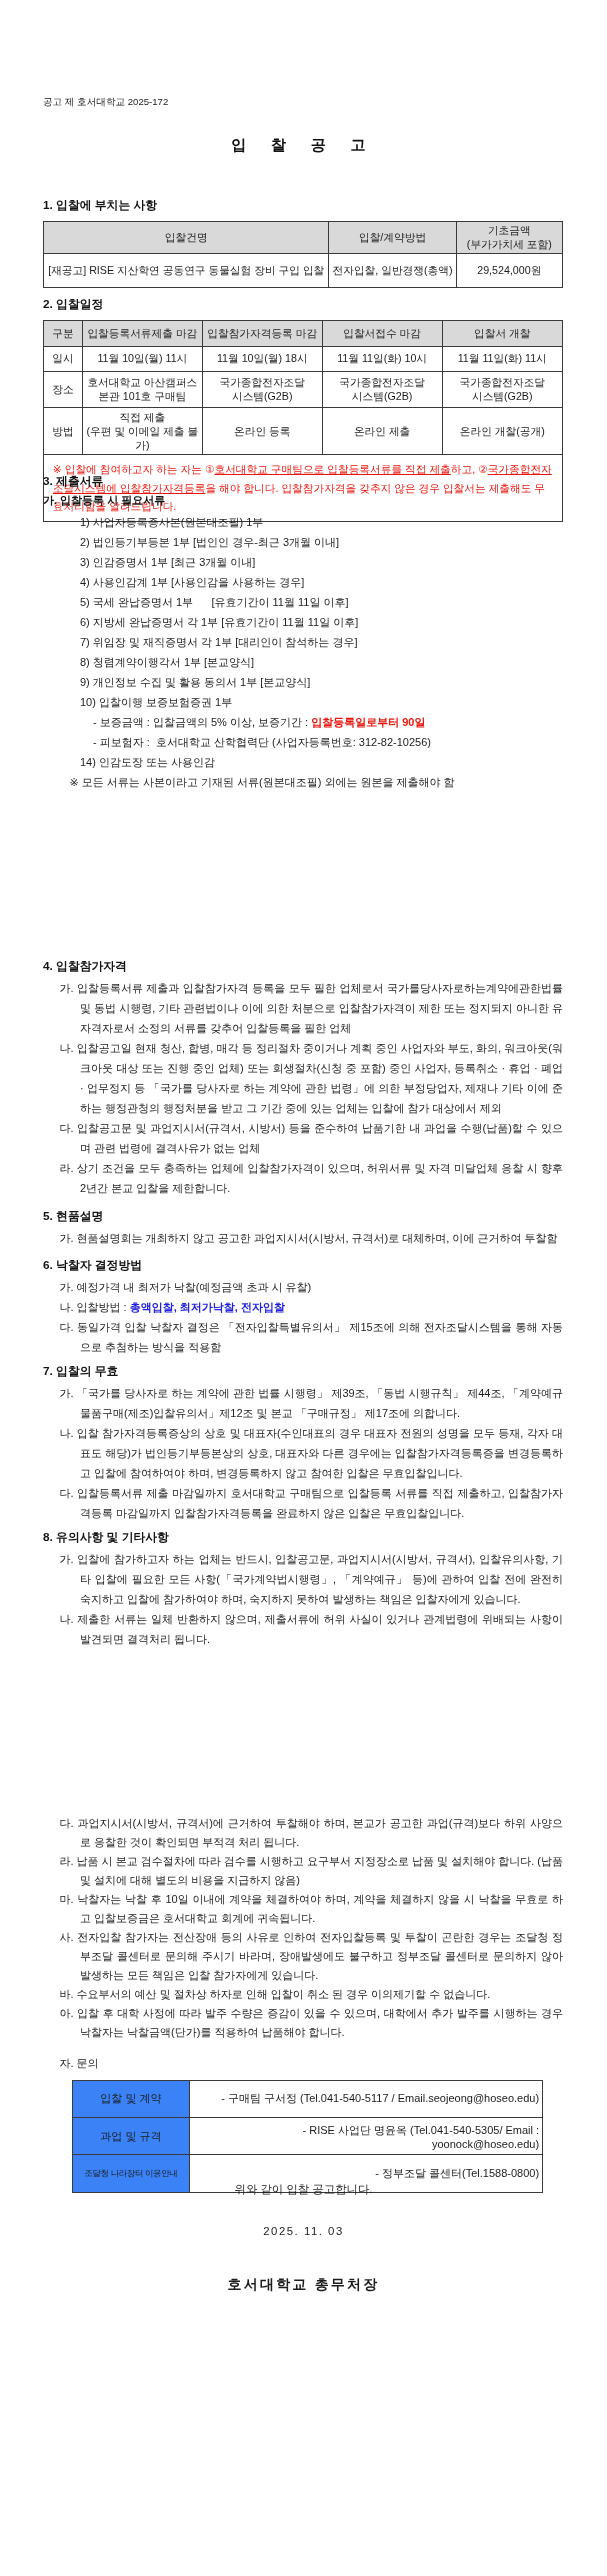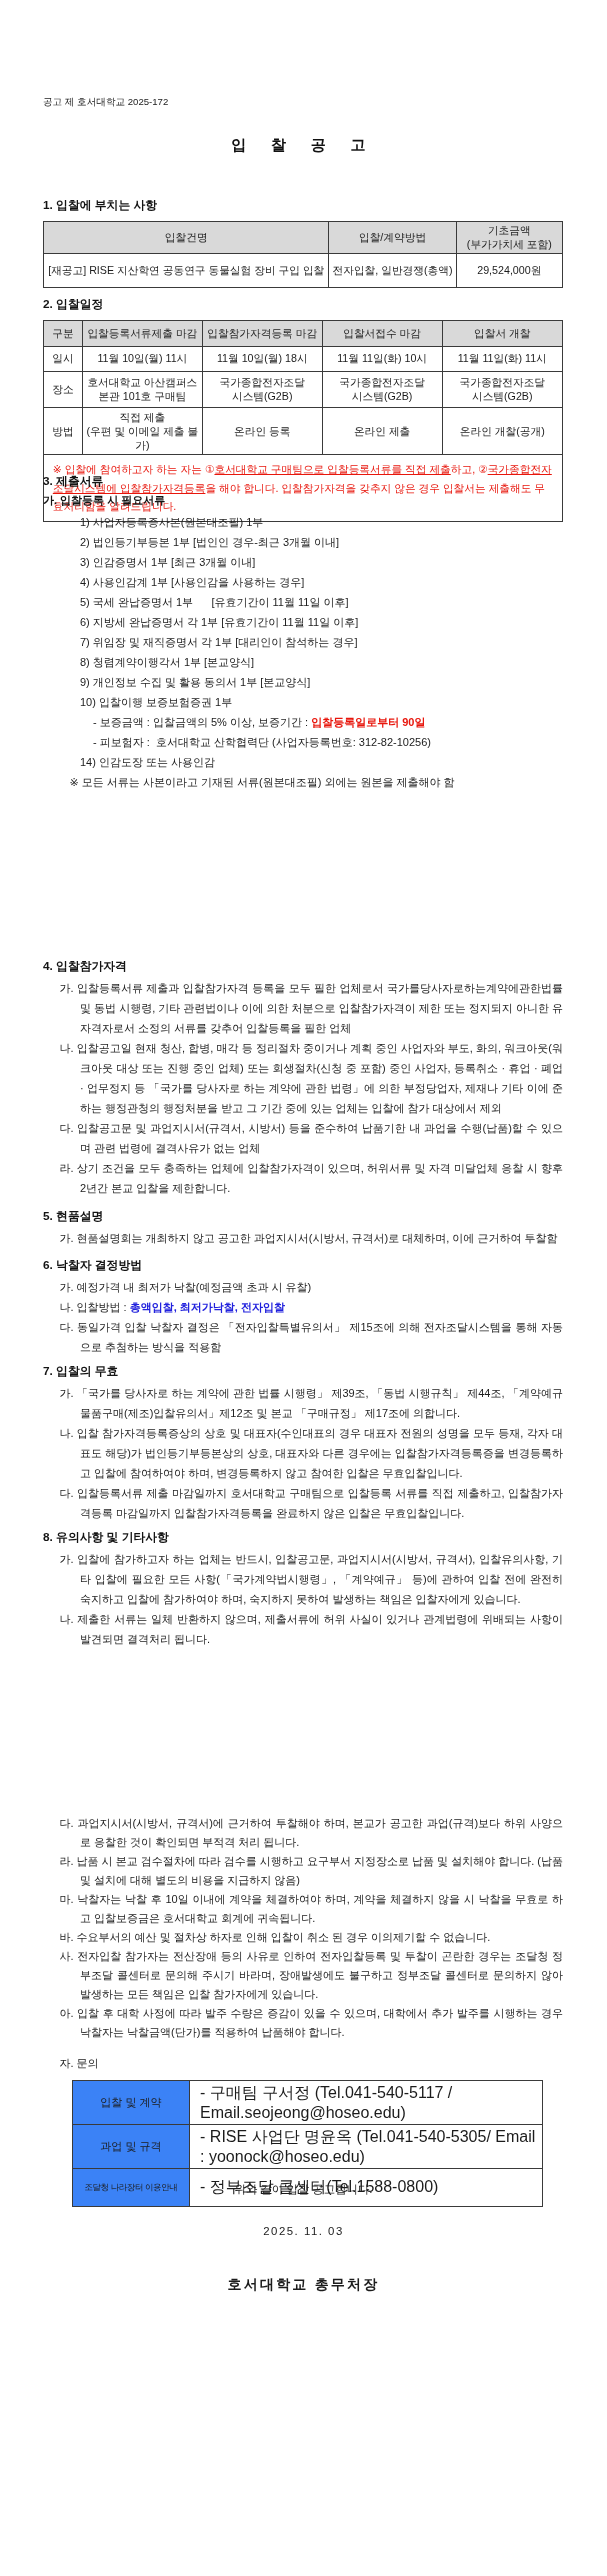--- a/index.html
+++ b/index.html
@@ -36,21 +36,21 @@
   .s3-item{font-size:11px;line-height:20px;padding-left:37px;white-space:pre;}
   .s3-sub{padding-left:50px;}
   .s3-note{font-size:11px;line-height:20px;padding-left:26.5px;}
   .para{font-size:11px;line-height:20px;text-align:justify;padding-left:37px;text-indent:-20.6px;margin:0;}
   .para-tight{line-height:19px;}
   .items{margin-top:2px;}
   .contact-table{border:1.8px solid #1d1d1d;width:471px;margin-left:29px;}
   .contact-table td{height:32px;}
   .contact-label{background:#3b82f6;width:110px;font-size:11px;}
   .contact-label.small{font-size:8.5px;letter-spacing:-0.4px;}
-  .contact-val{text-align:left;padding-left:10.3px;font-size:16px;margin-left:44px;}
+  .contact-val{text-align:right;padding-left:10.3px;font-size:11px;margin-left:44px;}
   .closing{font-size:11.4px;color:#1c1c1c;}
   .date-line{font-size:11.4px;letter-spacing:1.5px;}
   .signer{font-size:14px;font-weight:bold;letter-spacing:2.2px;}
 </style>
 </head>
 <body>
 
 <div class="page">
 
   <div class="blk notice-no" style="top:96px;">공고 제 호서대학교 2025-172</div>
@@ -194,22 +194,22 @@
     <div class="items">
       <p class="para">가. 입찰에 참가하고자 하는 업체는 반드시, 입찰공고문, 과업지시서(시방서, 규격서), 입찰유의사항, 기타 입찰에 필요한 모든 사항(「국가계약법시행령」, 「계약예규」 등)에 관하여 입찰 전에 완전히 숙지하고 입찰에 참가하여야 하며, 숙지하지 못하여 발생하는 책임은 입찰자에게 있습니다.</p>
       <p class="para">나. 제출한 서류는 일체 반환하지 않으며, 제출서류에 허위 사실이 있거나 관계법령에 위배되는 사항이 발견되면 결격처리 됩니다.</p>
     </div>
   </div>
 
   <div class="blk" style="top:1814px;">
     <p class="para para-tight">다. 과업지시서(시방서, 규격서)에 근거하여 투찰해야 하며, 본교가 공고한 과업(규격)보다 하위 사양으로 응찰한 것이 확인되면 부적격 처리 됩니다.</p>
     <p class="para para-tight">라. 납품 시 본교 검수절차에 따라 검수를 시행하고 요구부서 지정장소로 납품 및 설치해야 합니다. (납품 및 설치에 대해 별도의 비용을 지급하지 않음)</p>
     <p class="para para-tight">마. 낙찰자는 낙찰 후 10일 이내에 계약을 체결하여야 하며, 계약을 체결하지 않을 시 낙찰을 무효로 하고 입찰보증금은 호서대학교 회계에 귀속됩니다.</p>
+    <p class="para para-tight">사. 전자입찰 참가자는 전산장애 등의 사유로 인하여 전자입찰등록 및 투찰이 곤란한 경우는 조달청 정부조달 콜센터로 문의해 주시기 바라며, 장애발생에도 불구하고 정부조달 콜센터로 문의하지 않아 발생하는 모든 책임은 입찰 참가자에게 있습니다.</p>
     <p class="para para-tight">바. 수요부서의 예산 및 절차상 하자로 인해 입찰이 취소 된 경우 이의제기할 수 없습니다.</p>
-    <p class="para para-tight">사. 전자입찰 참가자는 전산장애 등의 사유로 인하여 전자입찰등록 및 투찰이 곤란한 경우는 조달청 정부조달 콜센터로 문의해 주시기 바라며, 장애발생에도 불구하고 정부조달 콜센터로 문의하지 않아 발생하는 모든 책임은 입찰 참가자에게 있습니다.</p>
     <p class="para para-tight">아. 입찰 후 대학 사정에 따라 발주 수량은 증감이 있을 수 있으며, 대학에서 추가 발주를 시행하는  경우 낙찰자는 낙찰금액(단가)를 적용하여 납품해야 합니다.</p>
   </div>
 
   <div class="blk" style="top:2053px;">
     <p class="para" style="margin-bottom:1.5px;">자. 문의</p>
     <table class="contact-table">
       <tbody>
           <tr>
         <td class="contact-label">입찰 및 계약</td>
         <td class="contact-val">- 구매팀 구서정 (Tel.041-540-5117 / Email.seojeong@hoseo.edu)</td>

